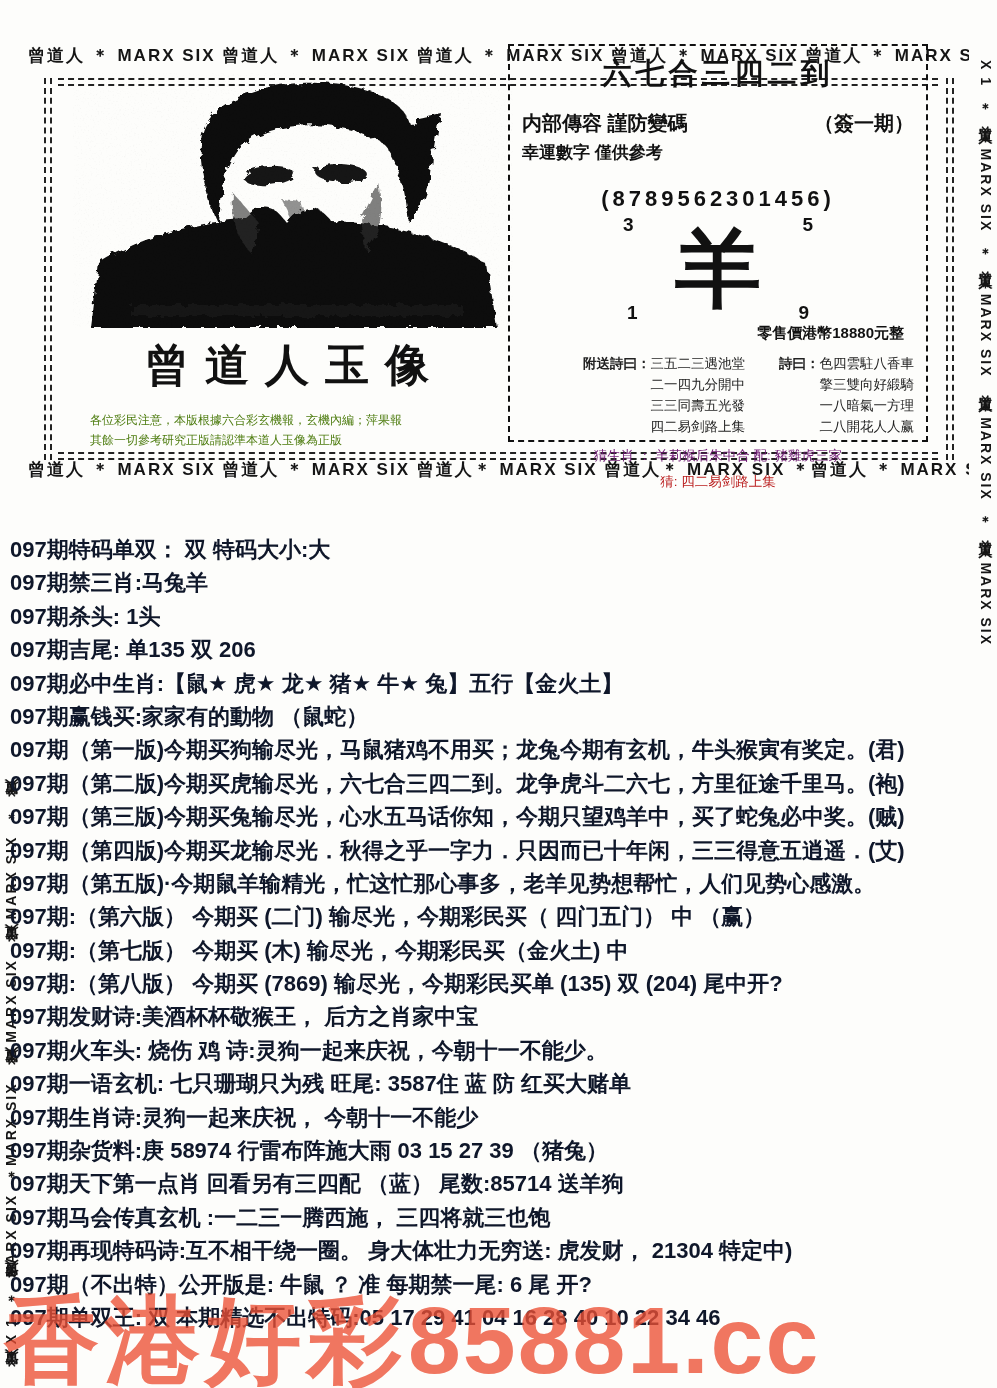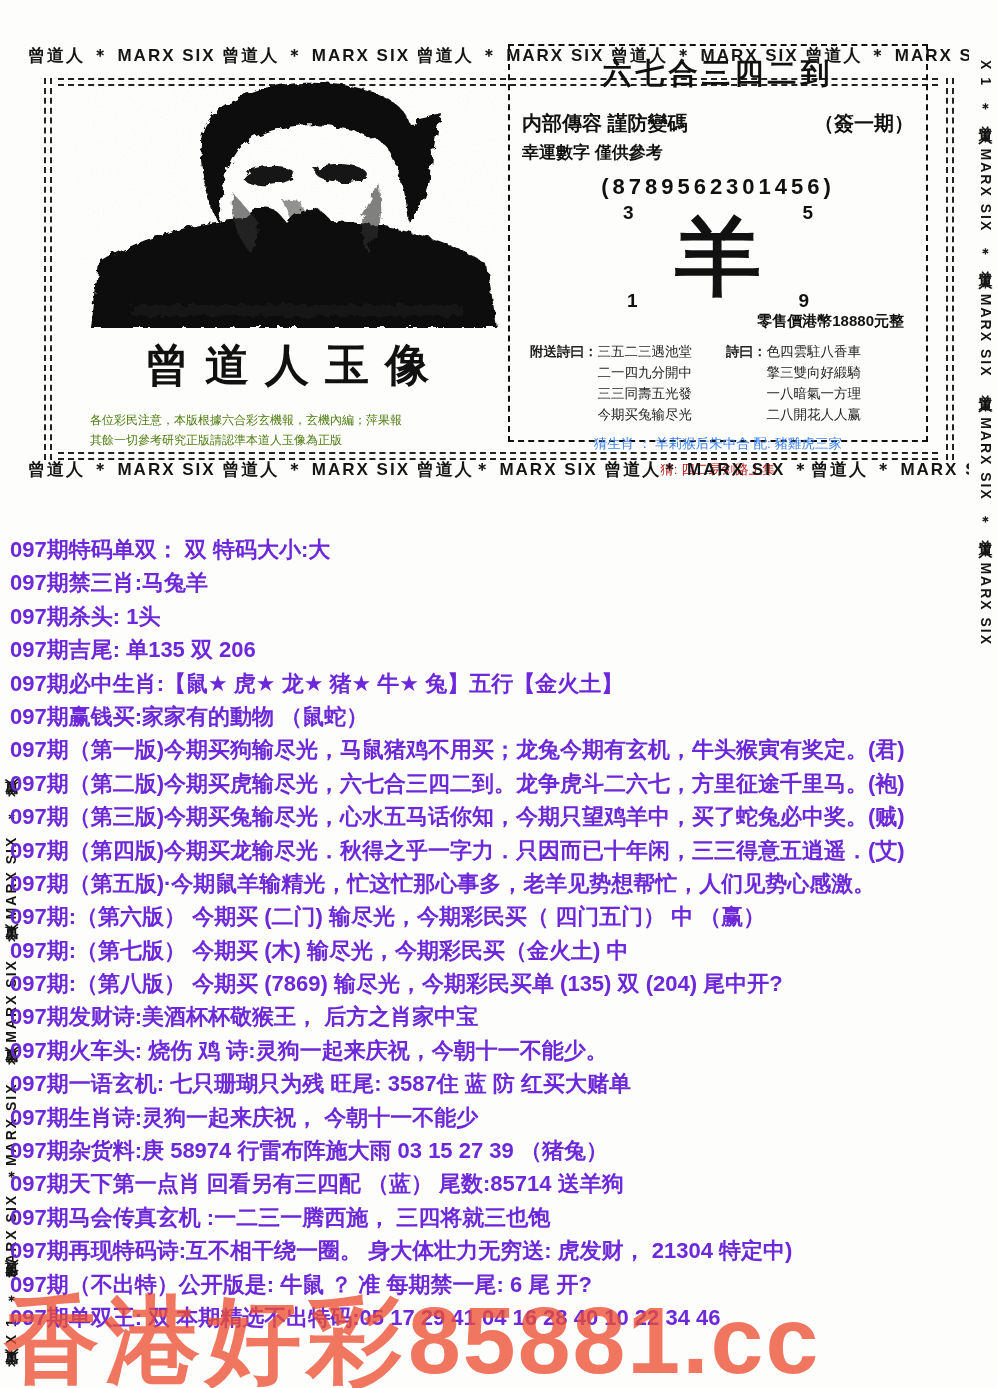--- a/index.html
+++ b/index.html
@@ -28,38 +28,38 @@
                  font-size:44px;font-weight:bold;letter-spacing:16px;
                  font-family:"Liberation Serif","DejaVu Serif",serif;}
   .photo-note{position:absolute;left:32px;top:322px;width:420px;font-size:12px;line-height:20px;color:#4d7c0f;}
   
   .mystic{position:absolute;left:450px;top:-44px;width:420px;height:398px;
           border:2px dashed #111;padding:6px 12px;box-sizing:border-box;}
   .mystic-title{text-align:center;font-size:29px;font-weight:bold;letter-spacing:4px;margin-top:2px;
                 font-family:"Liberation Serif","DejaVu Serif",serif;}
   .mystic-row1{display:flex;justify-content:space-between;margin-top:16px;font-size:20px;font-weight:bold;}
   .mystic-row2{font-size:17px;font-weight:bold;margin-top:4px;}
-  .mystic-nums{text-align:center;font-size:22px;font-weight:bold;letter-spacing:4px;margin-top:10px;}
+  .mystic-nums{text-align:center;font-size:22px;font-weight:bold;letter-spacing:4px;margin-top:22px;}
   .zodiac-wrap{position:relative;width:190px;margin:2px auto 0;height:110px;}
   .zodiac-char{position:absolute;left:50%;top:50%;transform:translate(-50%,-50%);
                font-size:86px;font-weight:bold;font-family:"Liberation Serif","DejaVu Serif",serif;line-height:1;}
   .corner{position:absolute;font-size:19px;font-weight:bold;}
   .c-tl{left:0;top:0;} .c-tr{right:0;top:0;} .c-bl{left:4px;bottom:0;} .c-br{right:4px;bottom:0;}
   .price{text-align:right;font-size:15px;font-weight:bold;padding-right:10px;}
-  .poems{display:flex;margin-top:10px;font-size:13.5px;line-height:21px;color:#222;}
+  .poems{display:flex;margin-top:10px;font-size:13.5px;line-height:21px;color:#222;justify-content:flex-end;}
   .poem-label{font-weight:bold;white-space:nowrap;}
   .poem-col{white-space:nowrap;}
   .poem-left{display:flex;margin-left:8px;}
   .poem-right{display:flex;margin-left:34px;}
-  .guess{text-align:center;font-size:13.5px;margin-top:10px;color:#3b82f6;white-space:nowrap;}
+  .guess{text-align:center;font-size:13.5px;margin-top:10px;color:#701a75;white-space:nowrap;}
   .guess2{text-align:center;font-size:13.5px;margin-top:8px;color:#b91c1c;}
   
   .body-lines{position:absolute;left:10px;top:533px;right:0;}
   .body-line{height:33.4px;line-height:33.4px;font-size:22px;font-weight:600;
-             white-space:nowrap;overflow:hidden;color:#6d28d9;}
+             white-space:nowrap;overflow:hidden;color:#0f172a;}
   
   .watermark{position:absolute;left:4px;top:1278px;font-size:95px;font-weight:bold;
              white-space:nowrap;color:rgba(236,80,52,0.78);letter-spacing:2px;z-index:5;}
   .watermark .wm-cjk{letter-spacing:6px;}
 </style>
 </head>
 <body>
 
 <div class="page">
 
@@ -128,21 +128,21 @@
         <span class="zodiac-char">羊</span>
       </div>
       <div class="price">零售價港幣18880元整</div>
       <div class="poems">
         <div class="poem-left">
           <span class="poem-label">附送詩曰：</span>
           <div class="poem-col">
               <div>三五二三遇池堂</div>
               <div>二一四九分開中</div>
               <div>三三同壽五光發</div>
-              <div>今期买兔输尽光</div>
+              <div>四二易剑路上集</div>
             </div>
         </div>
         <div class="poem-right">
           <span class="poem-label">詩曰：</span>
           <div class="poem-col">
               <div>色四雲駐八香車</div>
               <div>擎三雙向好緞騎</div>
               <div>一八暗氣一方理</div>
               <div>二八開花人人赢</div>
             </div>

